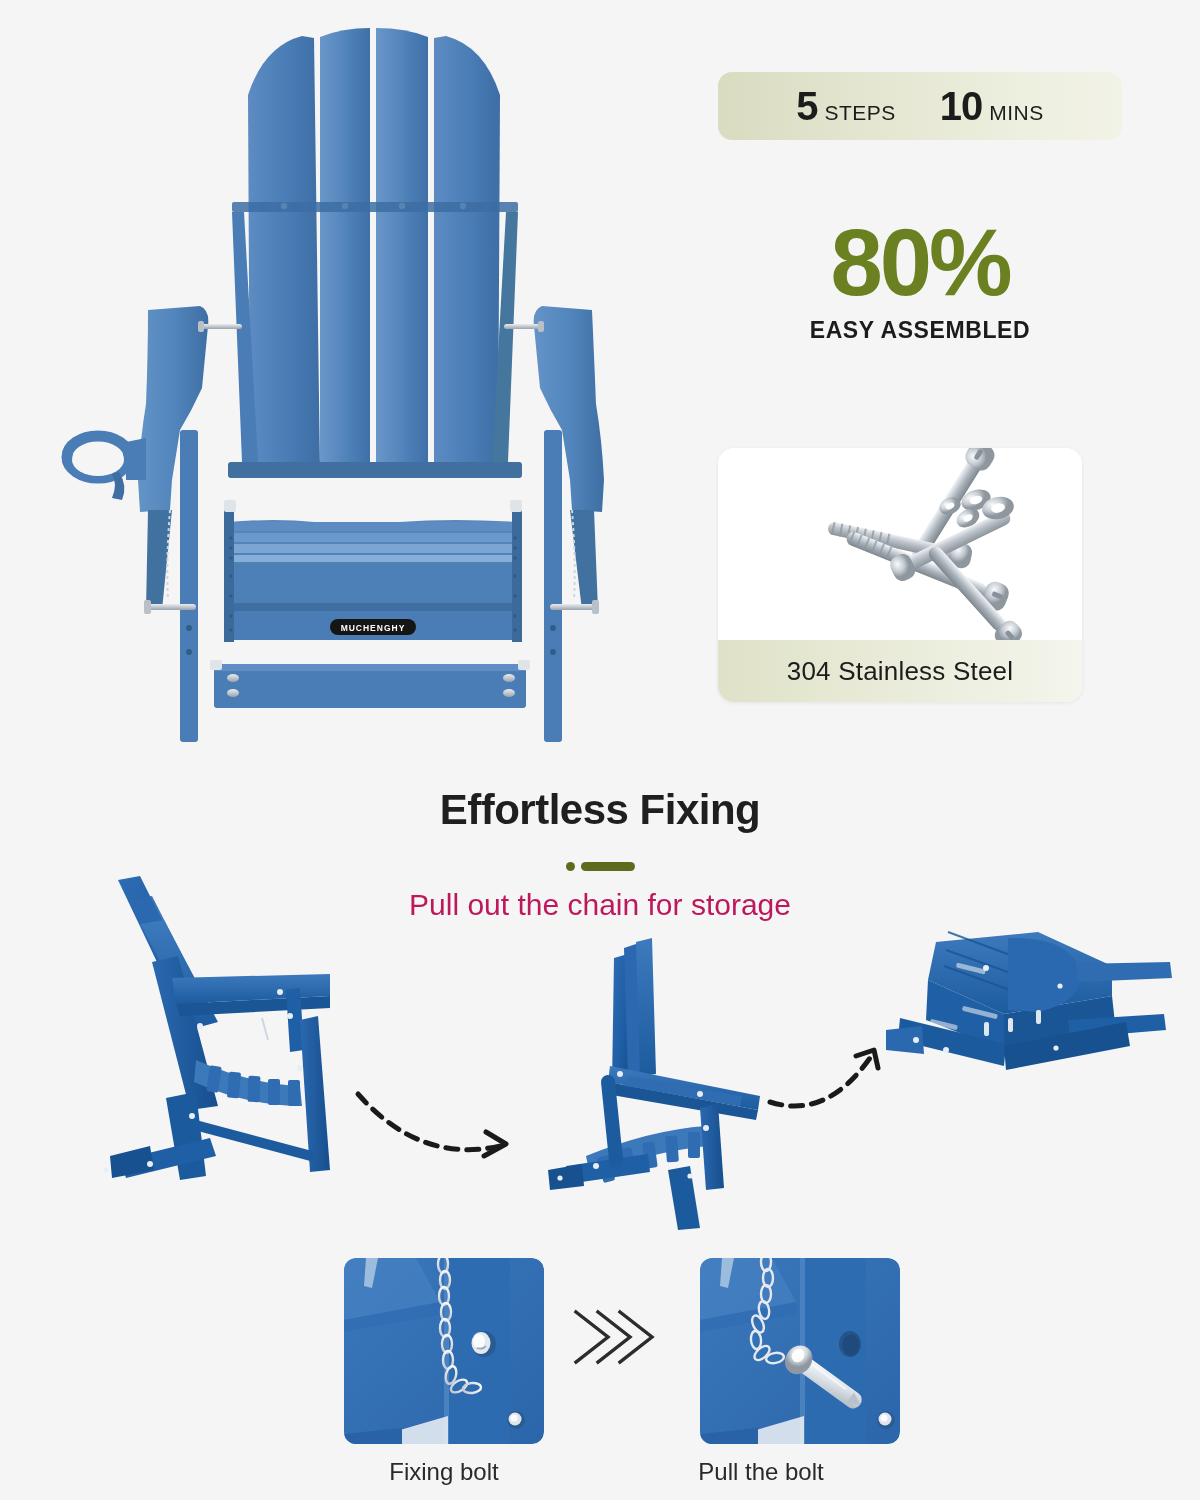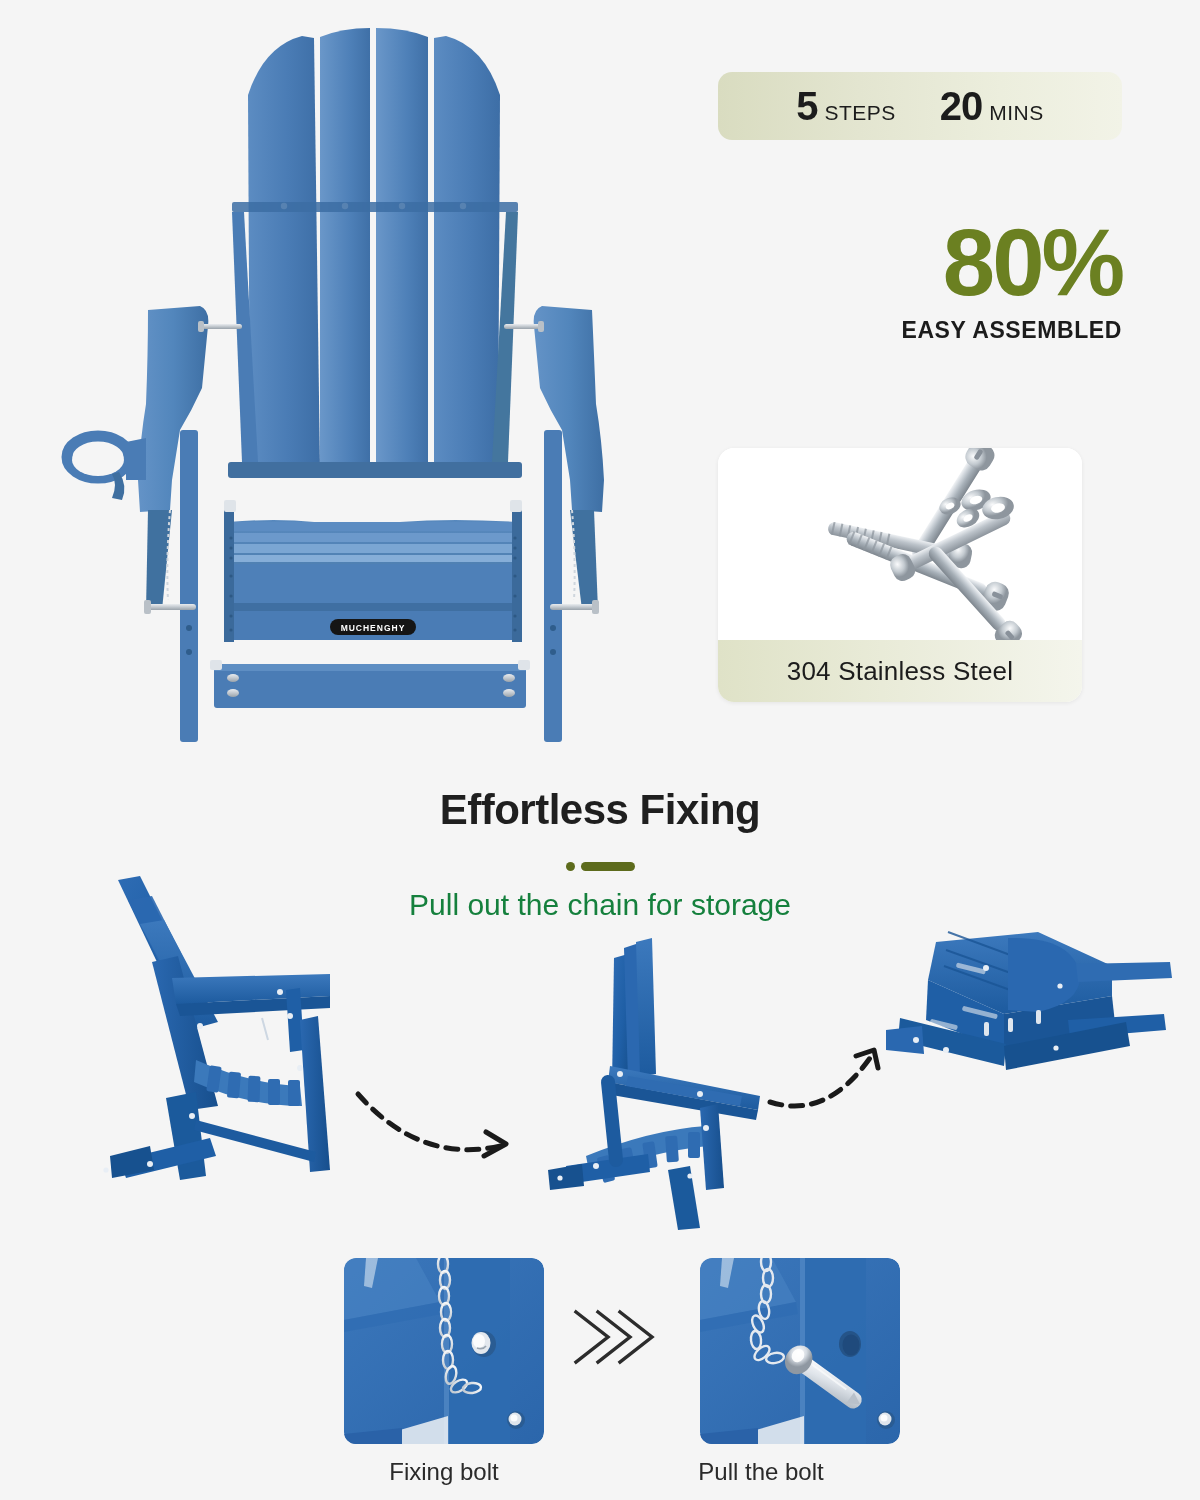--- a/index.html
+++ b/index.html
@@ -17,21 +17,21 @@
   .steps-badge{
     position:absolute; left:718px; top:72px; width:404px; height:68px;
     border-radius:14px;
     background:linear-gradient(90deg,#d9dcc0 0%,#e3e5d0 35%,#eceedd 70%,#f2f3e7 100%);
     display:flex; align-items:center; justify-content:center; gap:44px;
   }
   .steps-badge .grp{ display:flex; align-items:baseline; gap:7px; }
   .steps-badge .num{ font-size:40px; font-weight:bold; color:#1c1c1c; letter-spacing:-1px; }
   .steps-badge .unit{ font-size:21px; font-weight:normal; color:#1c1c1c; letter-spacing:.5px;text-align:right; }
 
-  .pct-wrap{ position:absolute; left:718px; top:218px; width:404px; text-align:right; }
+  .pct-wrap{ position:absolute; left:718px; top:218px; width:404px; text-align:center; }
   .pct{ font-size:94px; font-weight:bold; color:#6b8021; line-height:.95; letter-spacing:-3px; }
   .pct-sub{ font-size:23px; font-weight:bold; color:#1c1c1c; letter-spacing:.6px; margin-top:10px; }
 
   .steel-card{
     position:absolute; left:718px; top:448px; width:364px; height:254px;
     border-radius:16px; overflow:hidden; background:#fff;
     box-shadow:0 1px 4px rgba(0,0,0,.07);
   }
   .steel-img{ position:absolute; inset:0 0 62px 0; background:#fff; }
   .steel-cap{
@@ -47,21 +47,21 @@
     font-size:42px; font-weight:bold; color:#1f1f1f; letter-spacing:-.5px;
   }
   .divider{
     position:absolute; left:0; right:0; top:862px;
     display:flex; align-items:center; justify-content:center; gap:6px;
   }
   .divider .dot{ width:9px; height:9px; border-radius:50%; background:#5d6b1c; }
   .divider .bar{ width:54px; height:9px; border-radius:5px; background:#5d6b1c; }
   .sec-sub{
     position:absolute; left:0; right:0; top:888px; text-align:center;
-    font-size:30px; color:#15803d;
+    font-size:30px; color:#be185d;
   }
 
   
   .detail{
     position:absolute; width:200px; height:186px; border-radius:12px; overflow:hidden;
   }
   .d1{ left:344px; top:1258px; }
   .d2{ left:700px; top:1258px; }
   .detail-cap{
     position:absolute; width:200px; text-align:center;
@@ -220,21 +220,21 @@
       </g>
     </g>
   </svg>
 
   <div class="steps-badge">
     <div class="grp">
       <span class="num">5</span>
       <span class="unit">STEPS</span>
     </div>
     <div class="grp">
-      <span class="num">20</span>
+      <span class="num">10</span>
       <span class="unit">MINS</span>
     </div>
   </div>
 
   <div class="pct-wrap">
     <div class="pct">80%</div>
     <div class="pct-sub">EASY ASSEMBLED</div>
   </div>
 
   <div class="steel-card">

